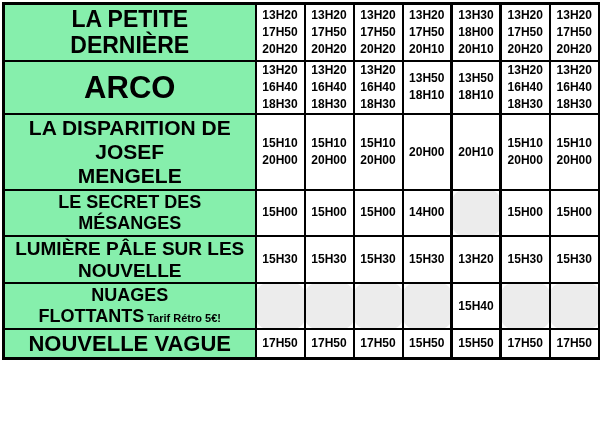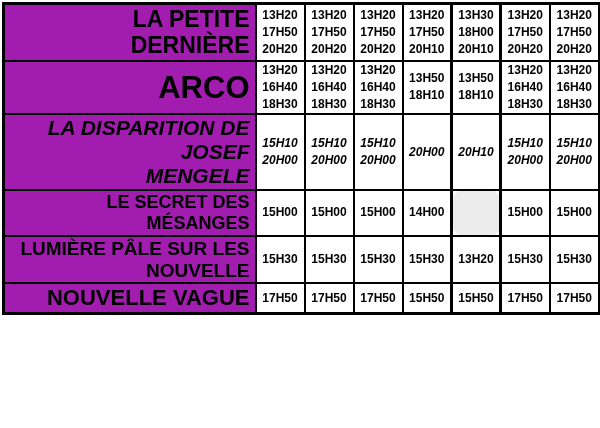--- a/index.html
+++ b/index.html
@@ -22,26 +22,26 @@
     padding:0;
     overflow:hidden;
   }
   
   tr > *:nth-child(6){border-left-width:3px;border-right-width:3px;}
 
   th.date{font-size:16px;text-align:center;}
   th.day{font-size:13px;text-align:center;letter-spacing:0.5px;}
 
   td.title{
-    text-align:right;
+    text-align:center;
     vertical-align:middle;
     padding:1px 5px;
     white-space:pre-line;
     line-height:1.15;
-    background:#a21caf;
+    background:#86efac;
   }
   td.tc{
     text-align:center;
     vertical-align:middle;
     font-size:12px;
     line-height:17px;
     background:#fff;
     border-radius:12px;
   }
   td.empty{background:#ececec;}
@@ -53,21 +53,21 @@
   .s23{font-size:23px;}
   .s22{font-size:22px;}
   .s21{font-size:21px;}
   .s19{font-size:19px;}
   .s18{font-size:18px;}
 
   
   tr.hr{height:22px;}
   tr.h0{height:53px;}
   tr.h1{height:50px;margin-top:32px;}
-  tr.h2{height:44px;font-style:italic;}
+  tr.h2{height:44px;}
   tr.h3{height:24px;}
   tr.h4{height:44px;}
   tr.h5{height:20px;}
   tr.h6{height:40px;}
   tr.h7{height:26px;}
 </style>
 </head>
 <body>
 
 <div class="page">
@@ -234,20 +234,32 @@
             <span>13H20</span>
           </td>
     <td class="tc">
             <span>15H30</span>
           </td>
     <td class="tc">
             <span>15H30</span>
           </td>
   </tr>
 
+  <tr class="h5">
+    <td class="title s18"><span>NUAGES FLOTTANTS</span><span class="note">Tarif Rétro 5€!</span></td>
+    <td class="tc empty"></td>
+    <td class="tc empty"></td>
+    <td class="tc empty"></td>
+    <td class="tc empty"></td>
+    <td class="tc">
+            <span>15H40</span>
+          </td>
+    <td class="tc empty"></td>
+    <td class="tc empty"></td>
+  </tr>
 
 
   <tr class="h7">
     <td class="title s22"><span>NOUVELLE VAGUE</span></td>
     <td class="tc">
             <span>17H50</span>
           </td>
     <td class="tc">
             <span>17H50</span>
           </td>

